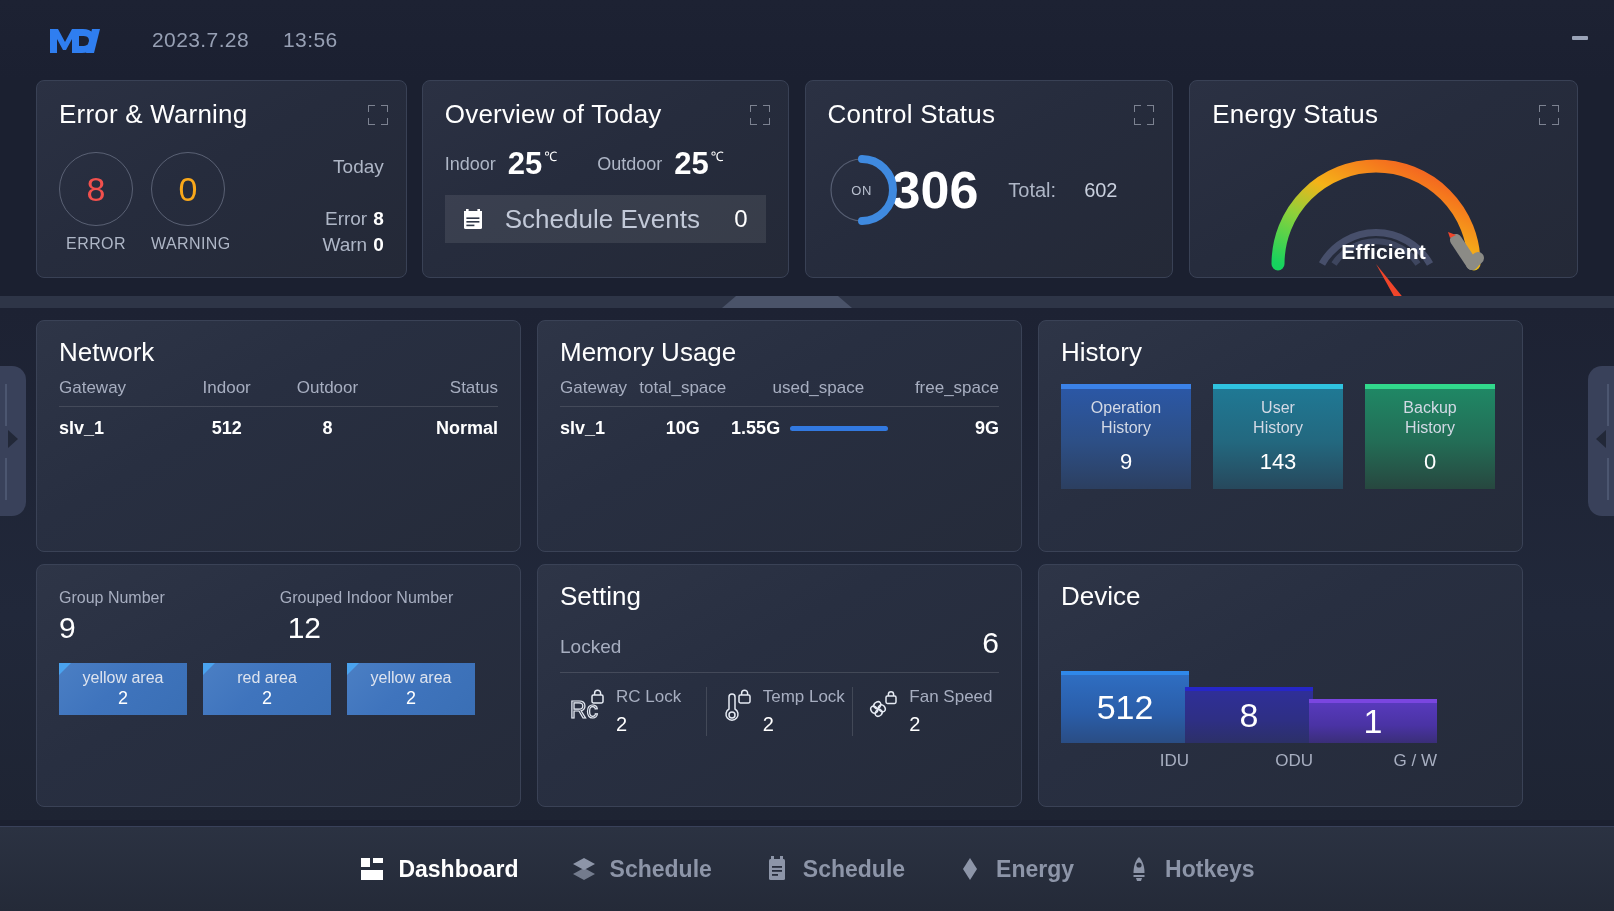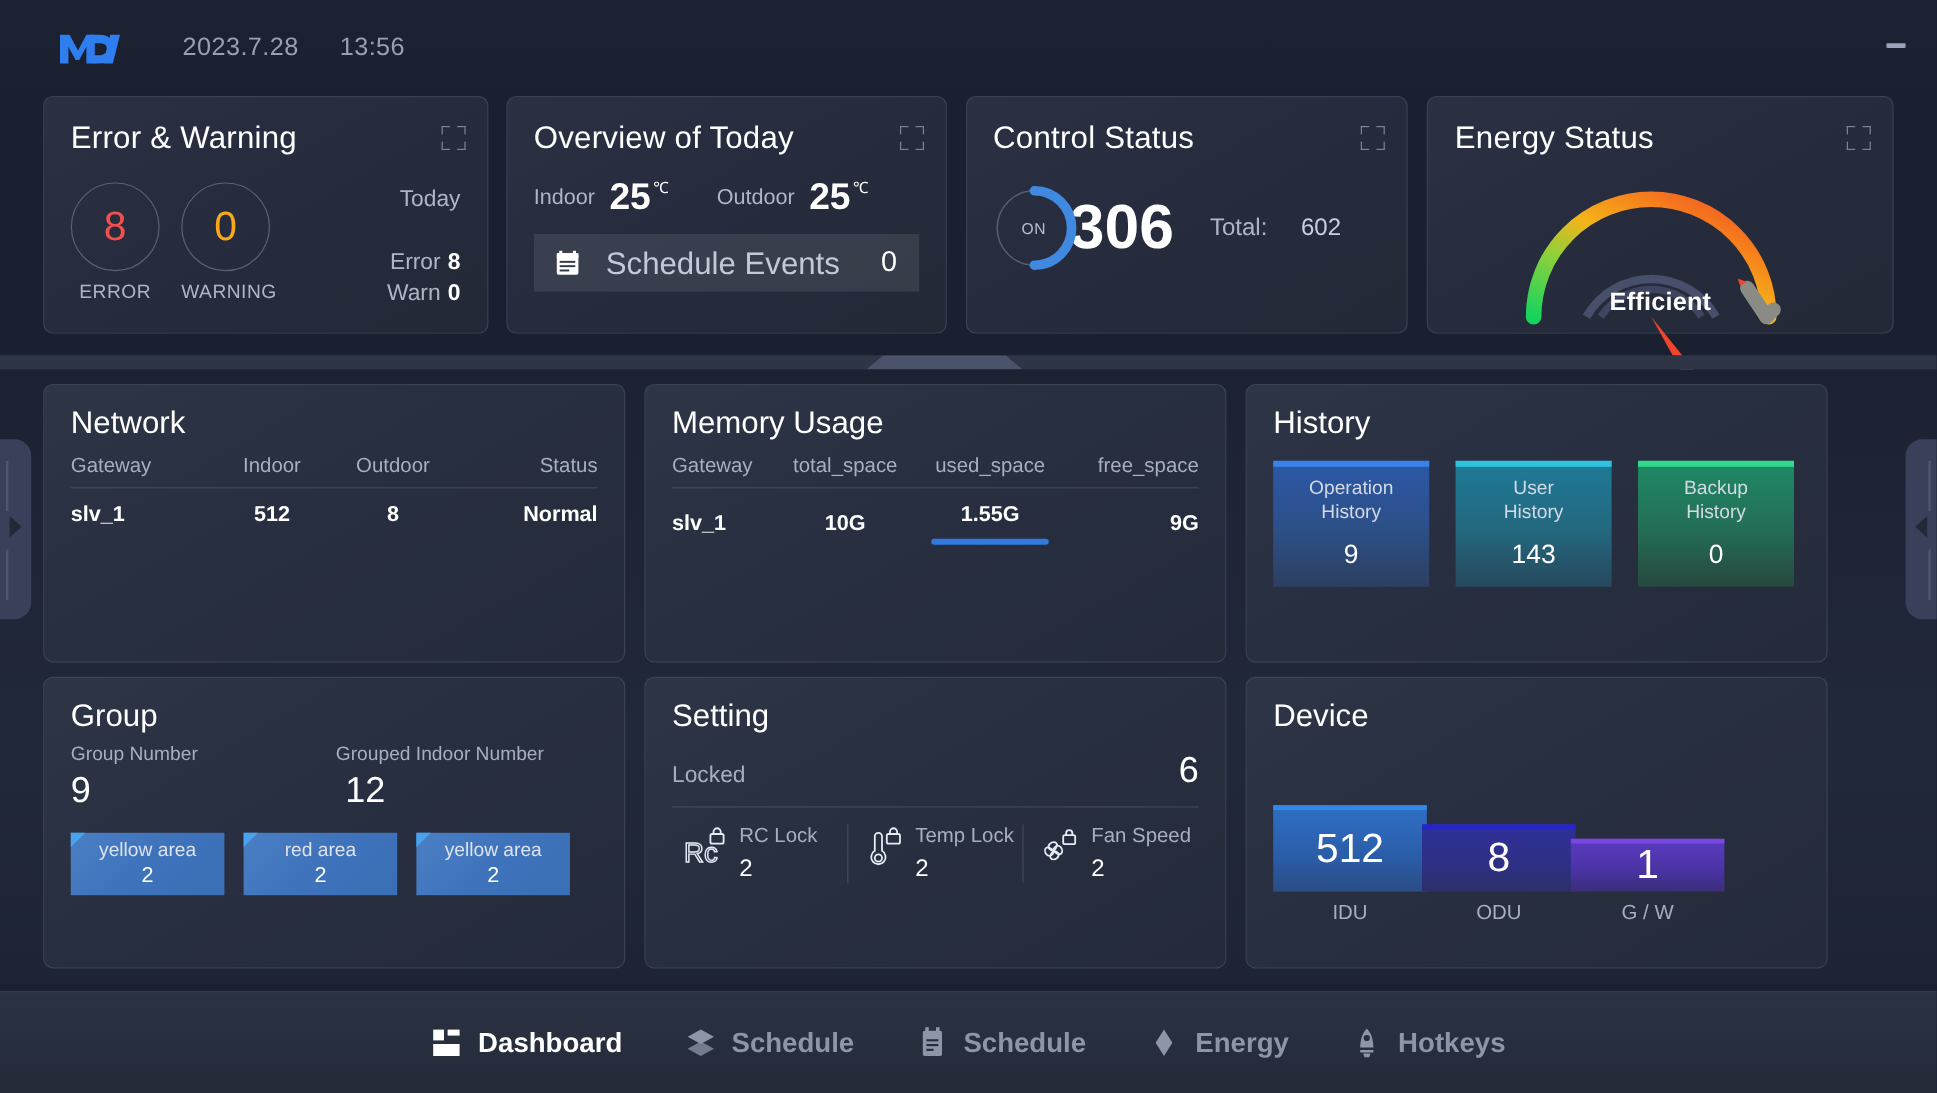--- a/index.html
+++ b/index.html
@@ -146,21 +146,21 @@
   }
   table.net th:first-child{ text-align:left; }
   table.net th:last-child{ text-align:right; }
   table.net tr.hdr{ border-bottom:1px solid rgba(255,255,255,.12); }
   table.net td{
     font-size:18px; font-weight:600; color:#fff; text-align:center;
     padding-top:11px;
   }
   table.net td:first-child{ text-align:left; }
   table.net td:last-child{ text-align:right; }
-  .usedcell{ display:flex; align-items:center; gap:10px;flex-direction:column;}
+  .usedcell{ display:flex; align-items:center; gap:10px;}
   .bar{ width:98px; height:5px; background:#3279e0; border-radius:3px; }
 
   
   #hist-tiles{ display:flex; gap:22px; margin-top:16px; }
   .htile{
     width:130px; height:105px; position:relative;
     display:flex; flex-direction:column; align-items:center; justify-content:center;
     cursor:pointer;
   }
   .htile .cap{ position:absolute; left:0; top:0; width:100%; height:5px; }
@@ -206,21 +206,21 @@
   .stext{ margin-left:6px; }
   .stext .sn{ font-size:17px; color:#a7aec0; white-space:nowrap;}
   .stext .snum{ font-size:20px; color:#fff; margin-top:6px;}
 
   
   #dev-bars{ display:flex; align-items:flex-end; margin-top:14px; height:145px; }
   .dbar{ position:relative; text-align:center; cursor:pointer;}
   .dbar .barbox{ position:relative; display:flex; align-items:center; justify-content:center;}
   .dbar .cap{ position:absolute; left:0; top:0; width:100%; height:4px;}
   .dbar .dnum{ font-size:34px; color:#fff; font-weight:500;}
-  .dbar .dlabel{ font-size:17px; color:#a7aec0; margin-top:8px;}
+  .dbar .dlabel{ font-size:17px; color:#a7aec0; margin-top:8px;text-align:right;}
   .dbar.d0 .barbox{ width:128px; height:72px;
      background:linear-gradient(180deg,#2f6fc4 0%,#2a5da8 60%,#2a4d84 100%); }
   .dbar.d0 .cap{ background:#2f88ea; }
   .dbar.d1{ margin-left:-4px; }
   .dbar.d1 .barbox{ width:128px; height:56px;
      background:linear-gradient(180deg,#2f2f9a 0%,#2e2f84 60%,#2c3068 100%); }
   .dbar.d1 .cap{ background:#2626c8; }
   .dbar.d2{ margin-left:-4px; }
   .dbar.d2 .barbox{ width:128px; height:44px;
      background:linear-gradient(180deg,#5a3bc0 0%,#4a33a4 60%,#3a2e78 100%); }
@@ -423,21 +423,20 @@
             <td>slv_1</td>
             <td>512</td>
             <td>8</td>
             <td>Normal</td>
           </tr>
         </tbody>
           </table>
       </div>
 
       <div class="gcard h2">
-        <div class="gtitle">Group</div>
         <div class="grp-heads">
           <span class="gh">Group Number</span>
           <span class="gh gh2">Grouped Indoor Number</span>
         </div>
         <div class="grp-vals">
           <span class="gv">9</span>
           <span class="gv gv2">12</span>
         </div>
         <div id="grp-areas">
           <div class="areatile">

